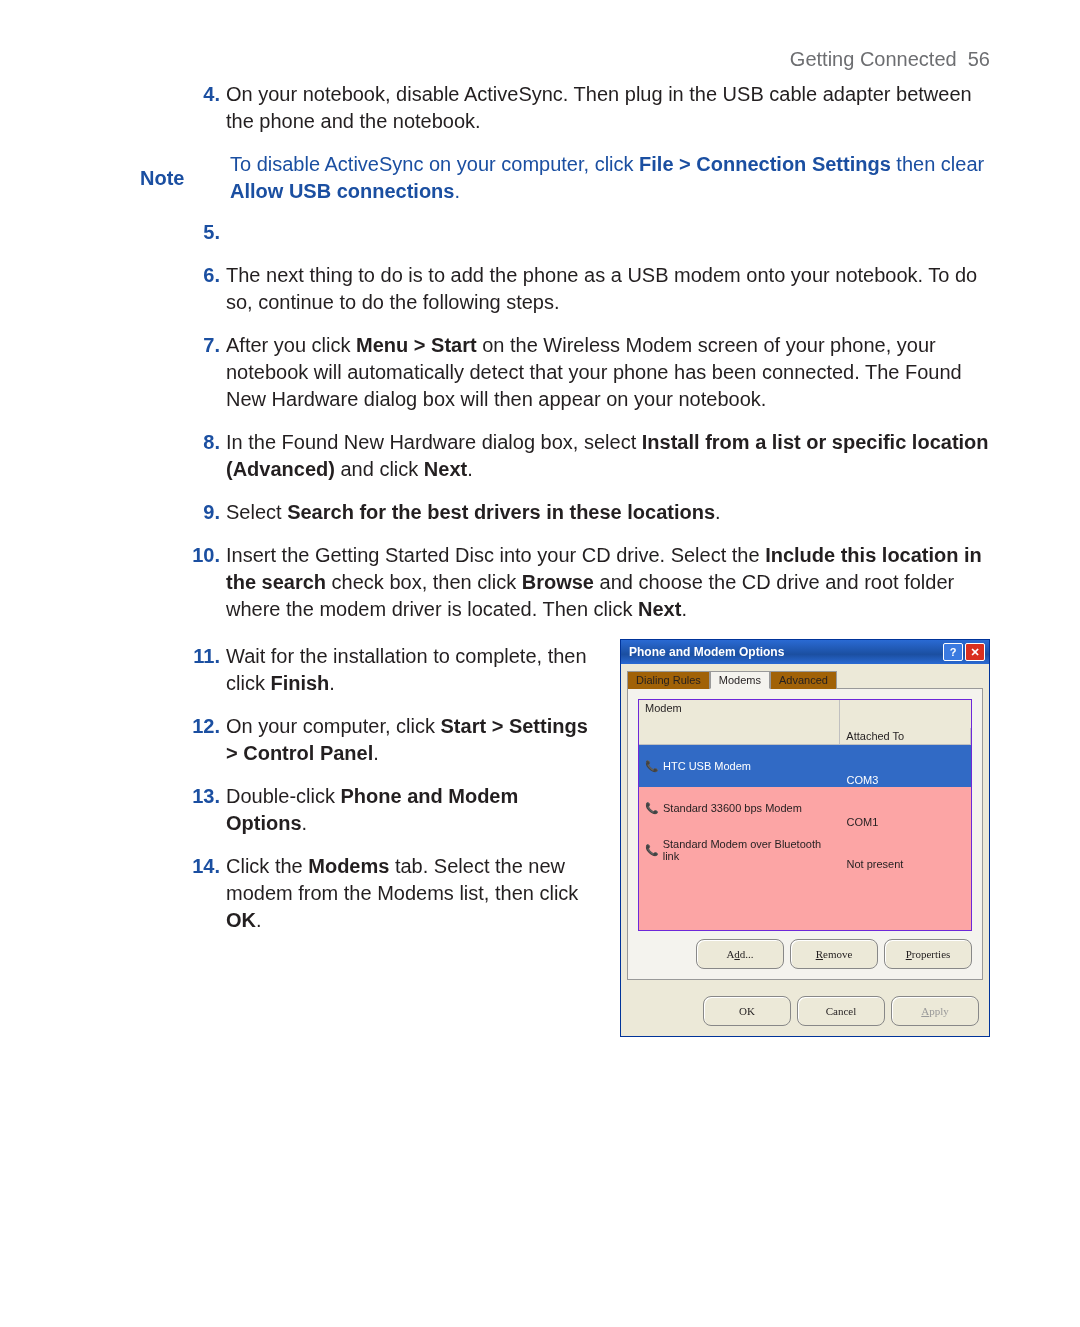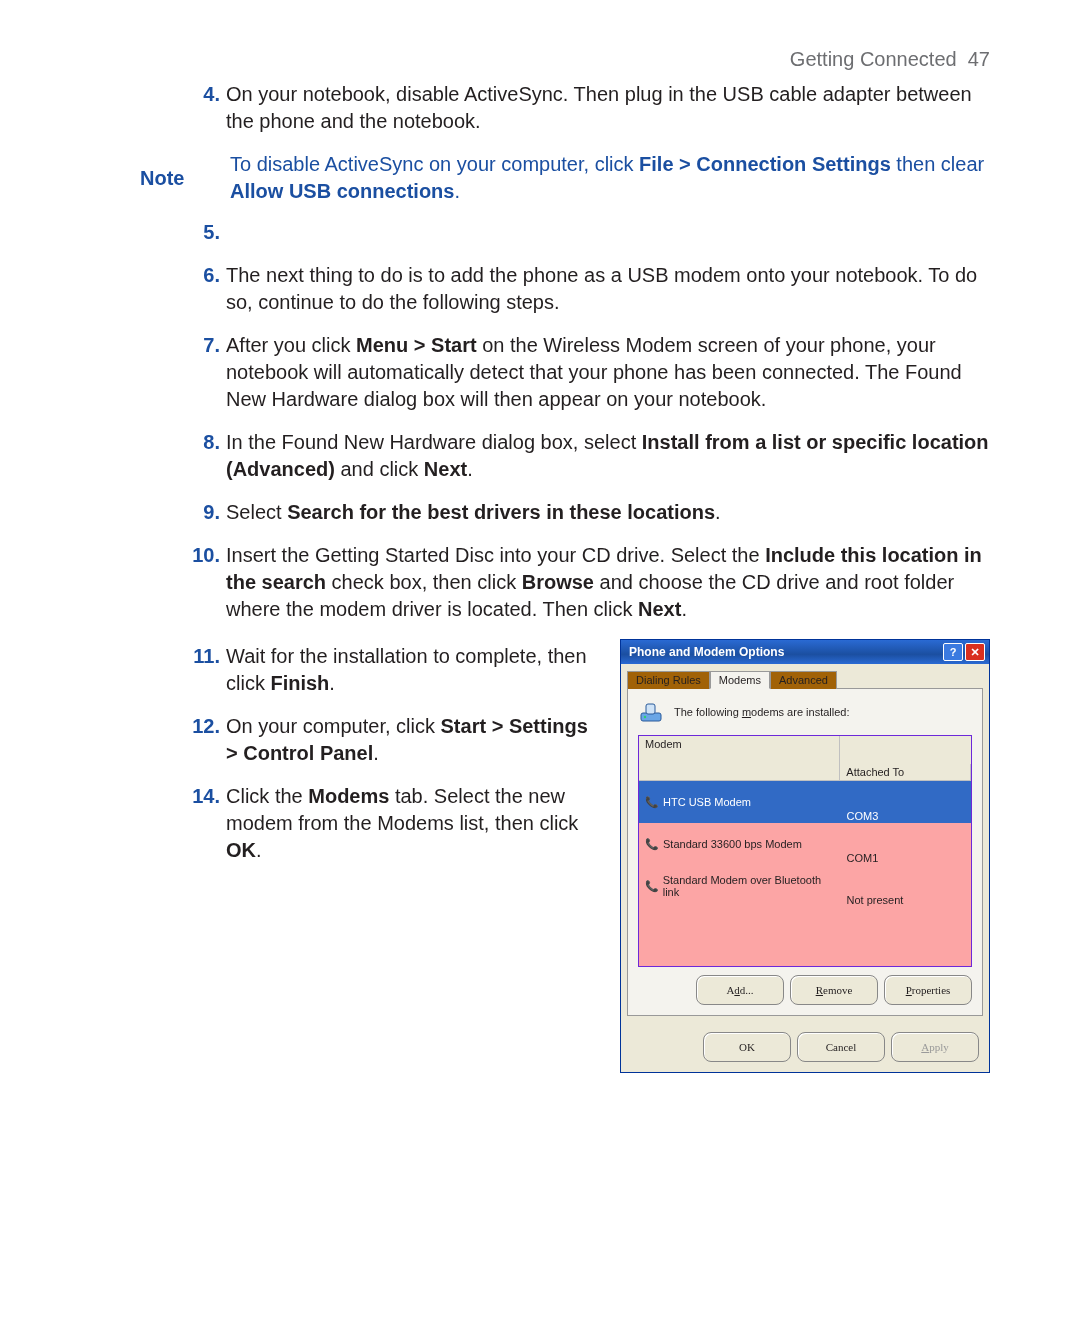--- a/index.html
+++ b/index.html
@@ -124,21 +124,21 @@
   }
   .btn.disabled { color:#9a9a9a; }
   .bottom-btns { display:flex; justify-content:flex-end; gap:6px; padding:10px;}
   u.mnemonic { text-decoration: underline; }
 </style>
 </head>
 <body>
 
 <div class="page">
   <div class="header">
-    <span>Getting Connected</span>&nbsp;&nbsp;<span>47</span>
+    <span>Getting Connected</span>&nbsp;&nbsp;<span>56</span>
   </div>
 
   <div class="step indent">
     <div class="num">4.</div>
     <div class="txt">On your notebook, disable ActiveSync. Then plug in the USB cable adapter between the phone and the notebook.</div>
   </div>
 
   <div class="note-row">
     <div class="note-label">Note</div>
     <div class="note-txt">
@@ -188,20 +188,26 @@
       <div class="step">
         <div class="num">11.</div>
         <div class="txt">
           <span>Wait for the installation to complete, then click </span><b>Finish</b><span>.</span>
         </div>
       </div>
       <div class="step">
         <div class="num">12.</div>
         <div class="txt">
           <span>On your computer, click </span><b>Start &gt; Settings &gt; Control Panel</b><span>.</span>
+        </div>
+      </div>
+      <div class="step">
+        <div class="num">13.</div>
+        <div class="txt">
+          <span>Double-click </span><b>Phone and Modem Options</b><span>.</span>
         </div>
       </div>
       <div class="step">
         <div class="num">14.</div>
         <div class="txt">
           <span>Click the </span><b>Modems</b><span> tab. Select the new modem from the Modems list, then click </span><b>OK</b><span>.</span>
         </div>
       </div>
     </div>
 
@@ -212,30 +218,20 @@
           <div class="tb-btn tb-help">?</div>
           <div class="tb-btn tb-close">✕</div>
         </div>
       </div>
       <div class="tabs">
         <div class="tab">Dialing Rules</div>
         <div class="tab active">Modems</div>
         <div class="tab">Advanced</div>
       </div>
       <div class="tab-body">
-        <div class="info-row">
-          <span class="info-icon">
-            <svg width="26" height="26" viewBox="0 0 26 26">
-                <rect x="3" y="14" width="20" height="8" rx="2" fill="#6aa6e6" stroke="#2a5a9a"></rect>
-                <rect x="8" y="5" width="9" height="10" rx="2" fill="#cfe3f7" stroke="#2a5a9a"></rect>
-                <circle cx="7" cy="18" r="1.2" fill="#2bd36b"></circle>
-              </svg>
-          </span>
-          <span>The following <u class="mnemonic">m</u>odems are installed:</span>
-        </div>
         <div class="listview">
           <div class="lv-head">
             <div class="lv-col1">Modem</div>
             <div class="lv-col2">Attached To</div>
           </div>
           <div class="lv-row sel">
             <div class="lv-col1">
                 <span class="mini-icon">📞</span>
                 <span>HTC USB Modem</span>
               </div>

